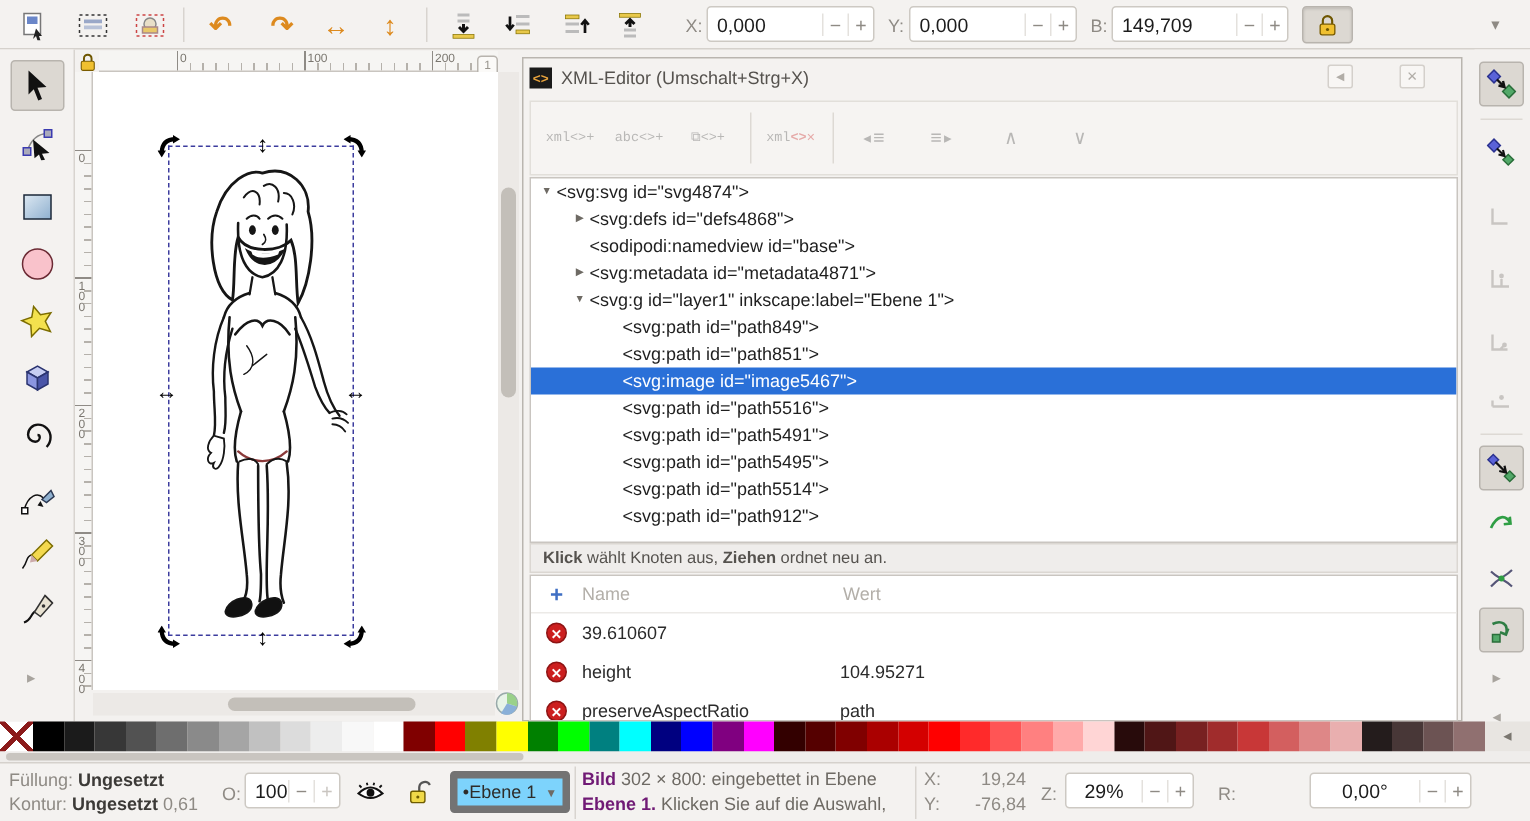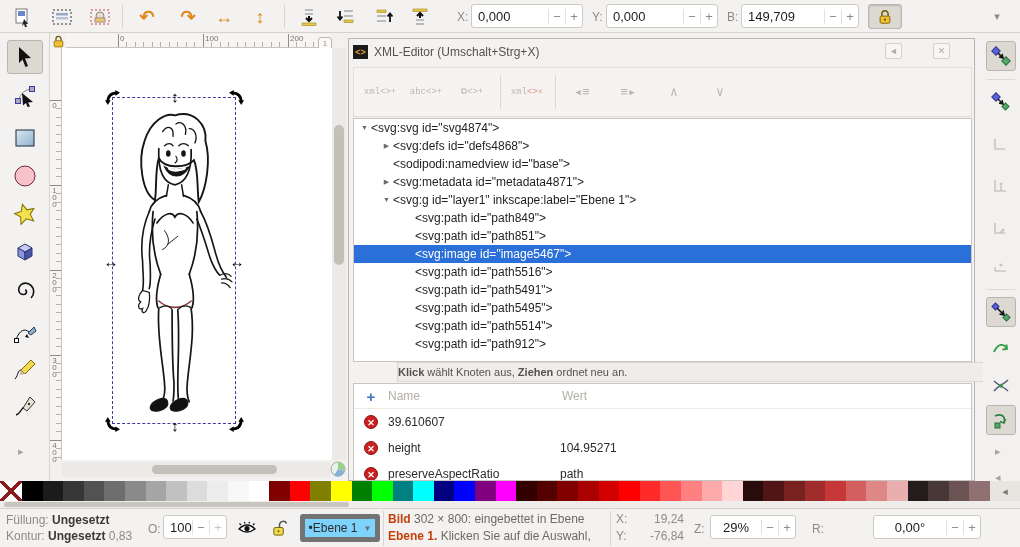--- a/index.html
+++ b/index.html
@@ -86,21 +86,21 @@
   .xbtn .r2 { font-size:9px; }
   .xbtn.red .r2 b { color:#c33; }
   .xsep { width:1px; height:34px; background:#ddd9d4; margin-left:8px; }
   .xml-tree { position:absolute; left:4px; top:79px; width:619px; height:244px; background:#fff;
     border:1px solid #c9c5c0; overflow:hidden; font-size:12px; }
   .xml-row { height:18px; line-height:18px; display:flex; white-space:nowrap; color:#1f1f1f; }
   .xml-row .exp { width:13px; text-align:center; font-size:7px; color:#6e6a64; }
   .xml-row.selected { background:#2a70d8; color:#fff; }
   .xml-hint { position:absolute; left:4px; top:323px; width:619px; height:20px;
     background:#efedeb; border:1px solid #dbd7d2; font-size:11px; color:#55524e;
-    line-height:18px; padding-left:0;margin-left:44px; }
+    line-height:18px; padding-left:8px; }
   .attr-table { position:absolute; left:4px; top:344px; width:619px; height:98px;
     background:#fff; border:1px solid #c9c5c0; overflow:hidden; font-size:12px; }
   .attr-head { height:25px; display:flex; align-items:center; color:#b3afa9;
     border-bottom:1px solid #eceae7; }
   .attr-head .plus { width:34px; text-align:center; color:#3f6fc4; font-weight:bold; font-size:15px; }
   .attr-head .nh { width:174px; }
   .attr-row { height:26px; display:flex; align-items:center; color:#2b2b2b; }
   .del-ico { width:14px; height:14px; margin:0 10px; border-radius:50%; background:#cc1f1f;
     color:#fff; font-size:9px; font-weight:bold; text-align:center; line-height:14px;
     border:1px solid #8e1414; }
@@ -134,21 +134,21 @@
   .fs-block { position:absolute; left:6px; top:3px; line-height:16px; color:#8e8a84; }
   .fs-block b { color:#3c3a37; }
   .fs-block .sw { color:#8e8a84; font-weight:normal; }
   .layer-btn { position:absolute; left:300px; top:5px; width:80px; height:28px;
     border:5px solid #737373; border-radius:3px; background:#7dd3fc; display:flex;
     align-items:center; justify-content:center; gap:6px; font-size:12px; color:#2e2c29; }
   .layer-btn .arr { font-size:8px; color:#6e6a64; }
   .msg { position:absolute; left:383px; top:2px; width:228px; height:35px; overflow:hidden;
     color:#6e6a64; line-height:17px; border-left:1px solid #d8d4cf; border-right:1px solid #d8d4cf;
     padding:0 4px; }
-  .msg b { color:#c2410c; }
+  .msg b { color:#701a75; }
   .xy { position:absolute; left:616px; top:2px; width:68px; color:#8e8a84; line-height:17px; }
   .xy .row { display:flex; justify-content:space-between; }
   .status-bar .spin { top:6px; }
 
   .eye-btn, .lock-btn2 { position:absolute; top:6px; width:26px; height:26px; display:flex;
     align-items:center; justify-content:center; }
 </style>
 </head>
 <body>
 
@@ -686,21 +686,21 @@
   <div class="palette-scroll">
       <div class="thumb"></div>
     </div>
 
   <div class="status-bar">
     <div class="fs-block">
       <div><span>Füllung:</span>
         <b>Ungesetzt</b></div>
       <div><span>Kontur:</span>
         <b>Ungesetzt</b>
-        <span class="sw">0,83</span></div>
+        <span class="sw">0,61</span></div>
     </div>
     <span class="lbl" style="left:148px; top:13px">O:</span>
     <div class="spin" style="left:163px; width:64px">
       <span class="val">100</span>
       <span class="sbtn">−</span>
       <span class="sbtn" style="color:#c9c5c0">+</span>
     </div>
     <div class="eye-btn" style="left:234px">
       <svg width="20" height="15" viewBox="0 0 20 15">
           <path d="M2,8 Q10,0 18,8 Q10,14 2,8 Z" fill="#fff" stroke="#111" stroke-width="1.4"></path>

